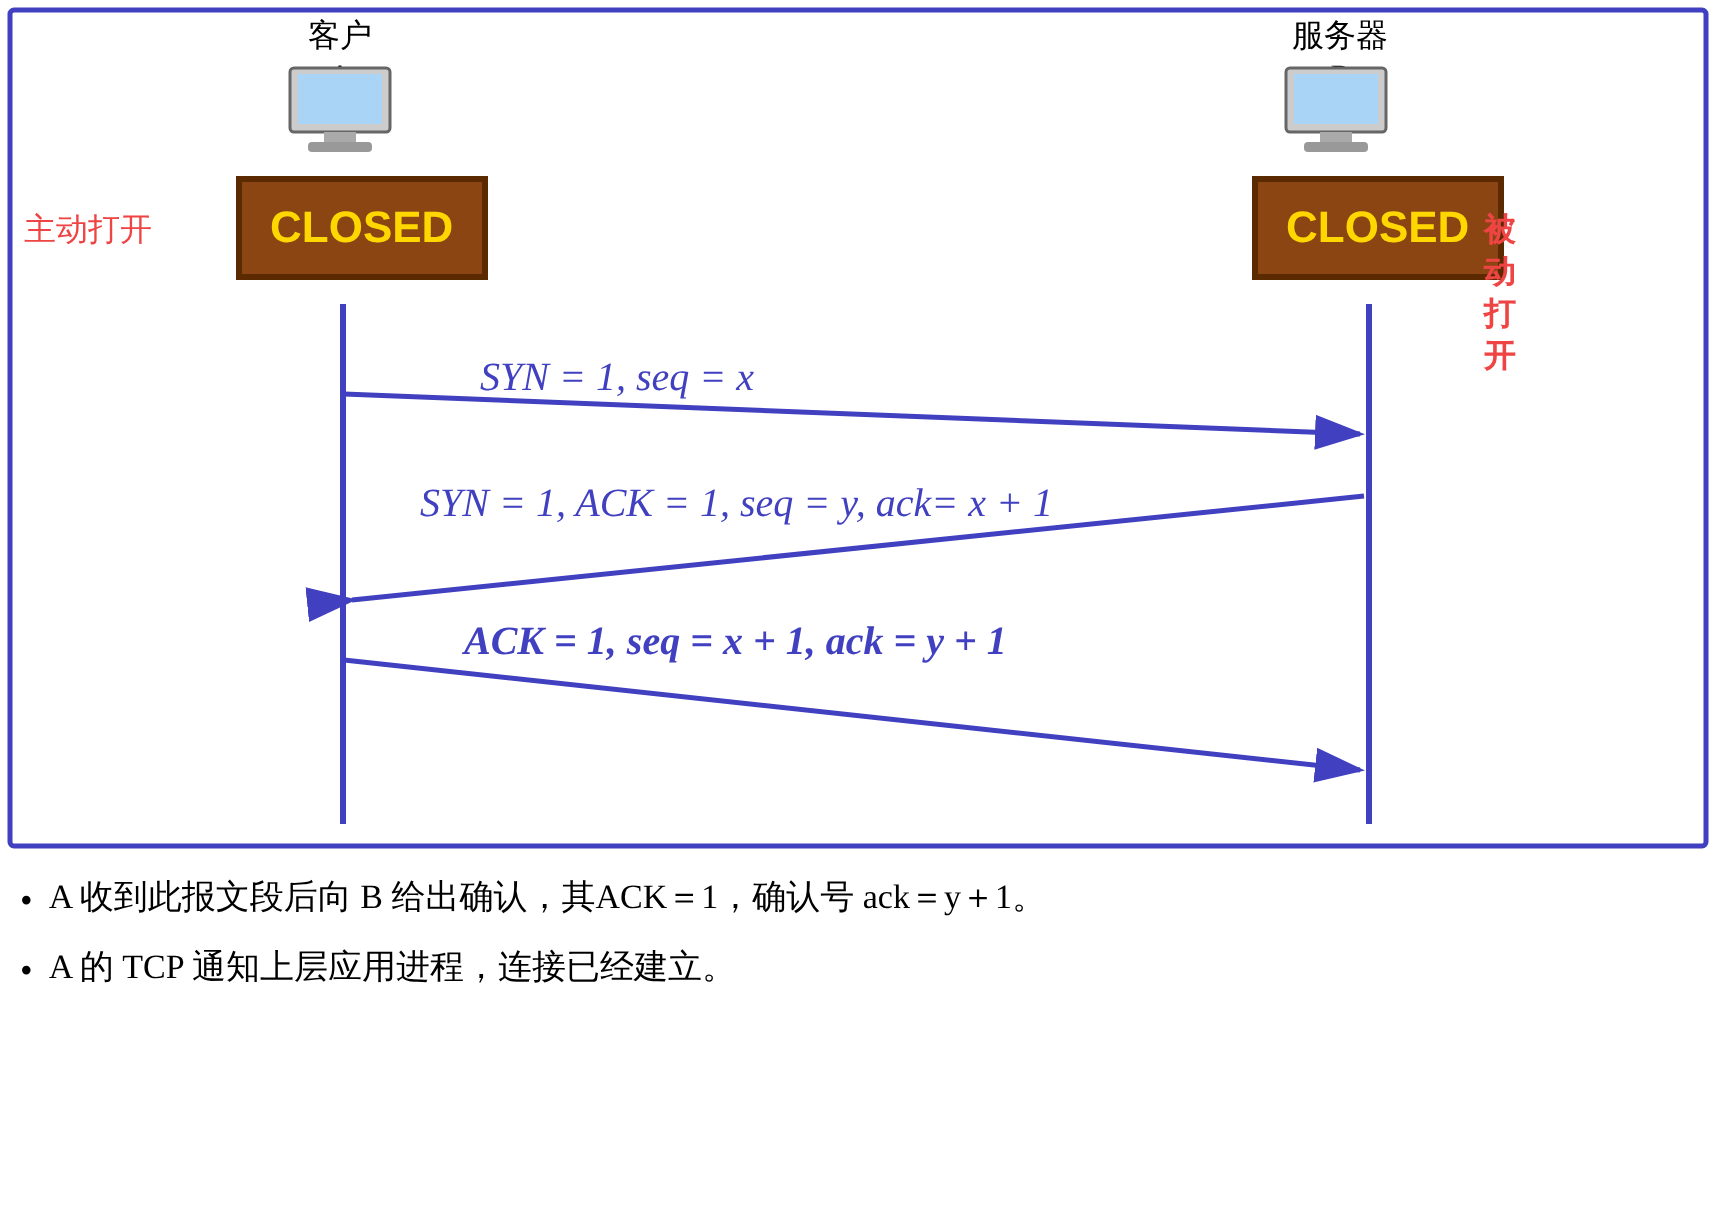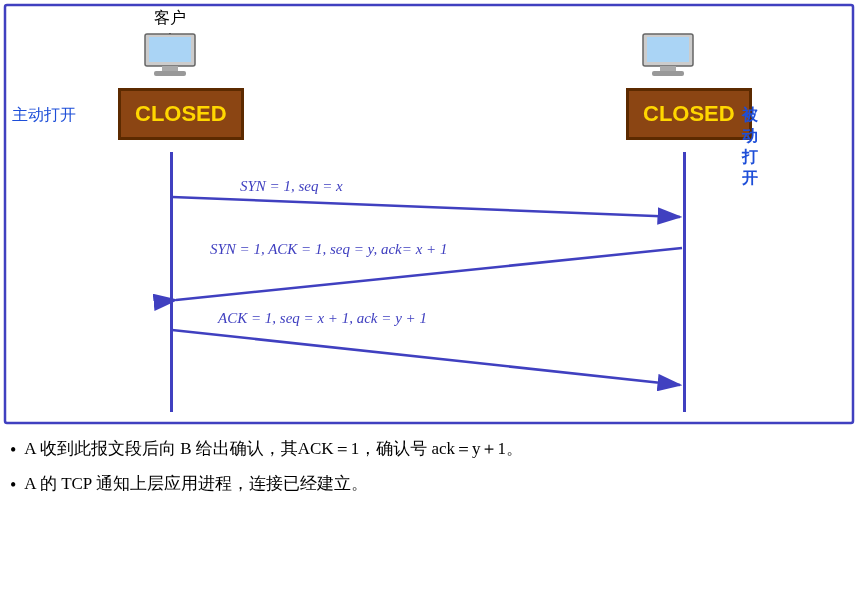--- a/index.html
+++ b/index.html
@@ -73,21 +73,21 @@
 
     #closed-server {
       left: 626px;
     }
 
     
     .side-label {
       position: absolute;
       top: 105px;
       font-size: 16px;
-      color: #1d4ed8;
+      color: #ef4444;
     }
 
     #label-active {
       left: 12px;
     }
 
     #label-passive {
       left: 742px;
       font-weight: bold;
     }
@@ -115,40 +115,41 @@
       top: 0;
       left: 0;
       width: 858px;
       height: 430px;
       pointer-events: none;
     }
 
     
     .msg-label {
       position: absolute;
-      font-size: 15px;
+      font-size: 20px;
       font-style: italic;
       color: #4040C0;
       font-family: "Times New Roman", serif;
     }
 
     #msg1 {
       top: 178px;
       left: 240px;
     }
 
     #msg2 {
       top: 228px;
       left: 210px;
       margin-top: 13px;
     }
 
     #msg3 {
       top: 310px;
-      left: 218px;
+      left: 232px;
+      font-weight: bold;
     }
 
     
     #text-area {
       position: absolute;
       top: 435px;
       left: 10px;
       right: 10px;
       bottom: 5px;
       font-size: 17px;
@@ -181,20 +182,24 @@
 </head>
 <body>
 
 <div id="diagram-area">
 
   <div class="computer-label" id="label-client">
     <span>客户</span><br>
     <span style="font-size:14px;">A</span>
   </div>
 
+  <div class="computer-label" id="label-server">
+    <span>服务器</span><br>
+    <span style="font-size:14px;">B</span>
+  </div>
 
   <div class="computer-icon" id="icon-client">
     <svg class="computer-svg" viewBox="0 0 60 50" xmlns="http://www.w3.org/2000/svg">
 
       <rect x="5" y="2" width="50" height="32" rx="2" fill="#ccc" stroke="#666" stroke-width="1.5"></rect>
       <rect x="9" y="5" width="42" height="25" fill="#aad4f5"></rect>
 
       <rect x="22" y="34" width="16" height="5" fill="#aaa"></rect>
 
       <rect x="14" y="39" width="32" height="5" rx="2" fill="#999"></rect>

